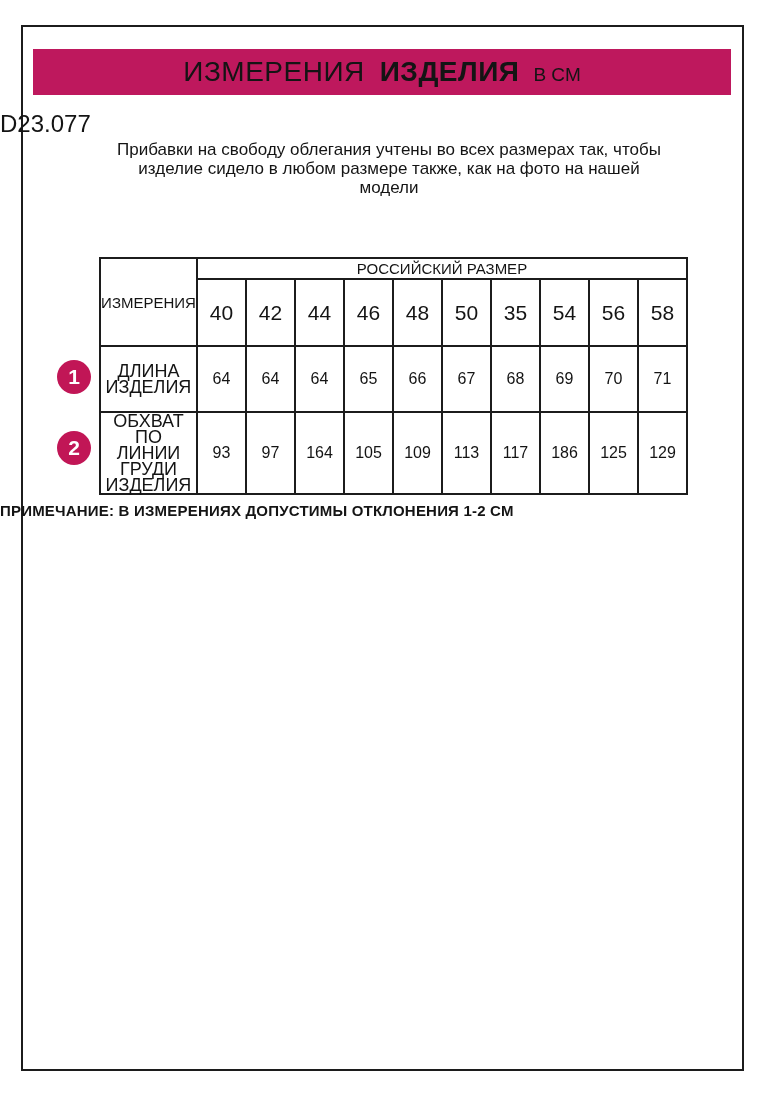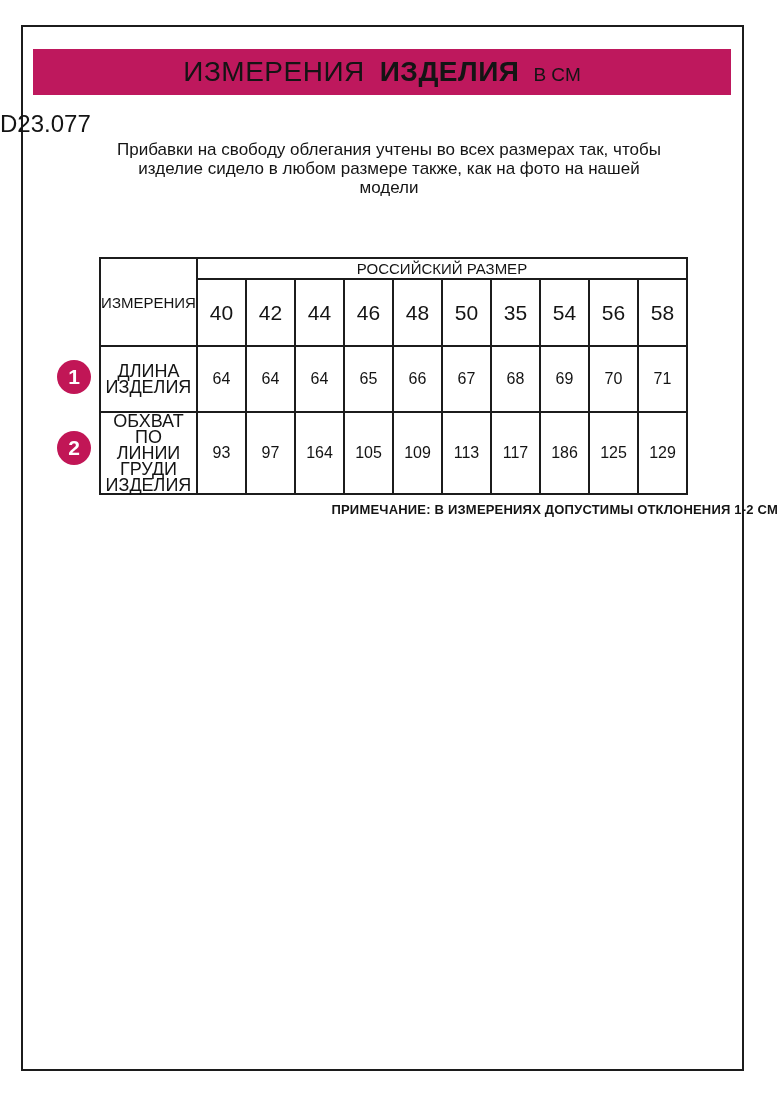--- a/index.html
+++ b/index.html
@@ -76,22 +76,22 @@
     background: #c11656;
     color: #ffffff;
     font-size: 21px; font-weight: 700;
     display: flex; align-items: center; justify-content: center;
   }
   .marker-1 { left: 57px; top: 360px; }
   .marker-2 { left: 57px; top: 431px; }
   .note {
     position: absolute;
     left: 0; top: 502px; width: 778px;
-    text-align: right;
-    font-size: 13px;
+    text-align: left;
+    font-size: 15px;
     font-weight: 700;
     letter-spacing: 0.2px;
   }
 </style>
 </head>
 <body>
 
 <div class="frame"></div>
 
 <div class="header-bar">

